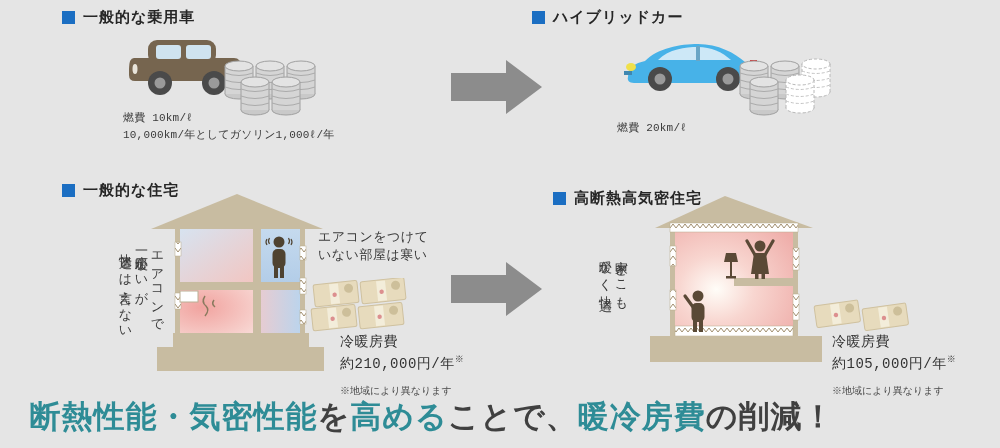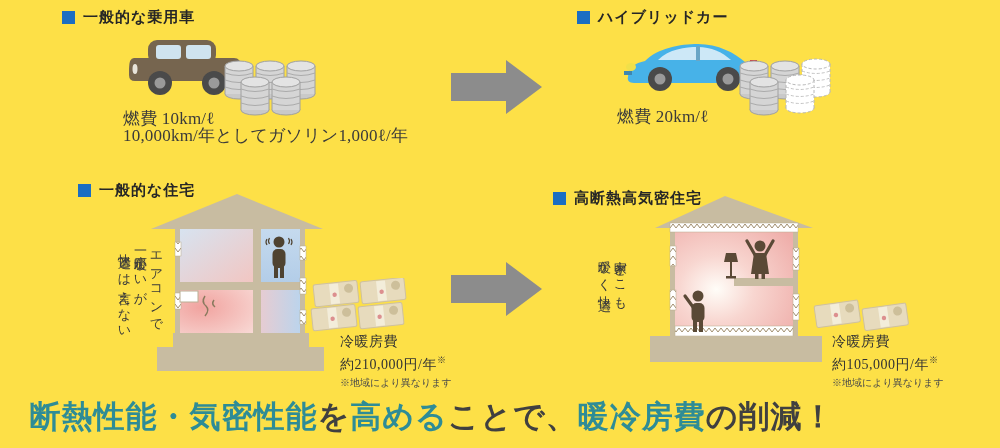--- a/index.html
+++ b/index.html
@@ -1,37 +1,37 @@
 <!DOCTYPE html>
 <html lang="ja"><head>
 <meta charset="utf-8">
 <style>
   html,body{margin:0;padding:0;background:#fff;}
   .canvas{
-    position:relative;width:1000px;height:448px;background:#fde047;
-    font-family:Liberation Serif, serif;
+    position:relative;width:1000px;height:448px;background:#e5e5e5;
+    font-family:Liberation Mono, monospace;
     color:#3a3a3a;overflow:hidden;
   }
   .abs{position:absolute;}
   
   .sec-header{display:flex;align-items:center;gap:8px;}
   .sec-header .sq{width:13px;height:13px;background:#1b6ec2;flex:0 0 auto;}
   .sec-header .lbl{font-size:15px;font-weight:bold;color:#262626;letter-spacing:1px;}
   
-  .fuel{font-size:17px;line-height:17px;color:#3a3a3a;letter-spacing:0.2px;}
+  .fuel{font-size:11px;line-height:17px;color:#3a3a3a;letter-spacing:0.2px;}
   
   .annot{font-size:13px;line-height:18px;color:#3a3a3a;letter-spacing:0.5px;}
   
   .vtext{writing-mode:vertical-rl;font-size:13px;letter-spacing:2px;color:#3a3a3a;line-height:16px;}
   .vtext span{display:block;}
   
   .cost{font-size:14px;line-height:16px;color:#333;letter-spacing:0.5px;}
   .cost .val{display:block;margin-top:2px;}
   .cost sup{font-size:9px;}
-  .cost .note{display:block;font-size:10px;color:#4a4a4a;margin-top:2px;letter-spacing:0;}
+  .cost .note{display:block;font-size:10px;color:#4a4a4a;margin-top:12px;letter-spacing:0;}
   
   .headline{left:0;top:396px;width:864px;text-align:center;font-size:31px;font-weight:bold;letter-spacing:1px;white-space:nowrap;}
   .c-teal{color:#2e8c96;}
   .c-dark{color:#404040;}
 </style>
 </head>
 <body>
 
 <div class="canvas">
 
@@ -109,21 +109,21 @@
       <use href="#drumS" x="62" y="2"></use>
     <use href="#drumS" x="16" y="18"></use>
       <use href="#drumS" x="47" y="18"></use>
   </svg>
 
   <div class="abs fuel" style="left:123px;top:110px;">
     <div>燃費 10km/ℓ</div>
     <div>10,000km/年としてガソリン1,000ℓ/年</div>
   </div>
 
-  <div class="abs sec-header" style="left:577px;top:8px;">
+  <div class="abs sec-header" style="left:532px;top:8px;">
     <div class="sq"></div>
     <span class="lbl">ハイブリッドカー</span>
   </div>
 
   <svg class="abs" style="left:620px;top:37px;" width="148" height="56" viewBox="0 0 148 56">
     <path d="M8,40 c0,-9 7,-14 17,-16 C38,11 60,7 78,7 c20,0 37,9 47,18 c11,2 16,6 17,11 l1,4 c0,4 -3,6 -8,6 H14 c-5,0 -7,-3 -6,-6 z" fill="#47b2e8"></path>
     <path d="M38,23 c11,-11 27,-13 40,-13 c13,0 24,5 33,13 z" fill="#cde8f7"></path>
     <rect x="76" y="9" width="4" height="15" fill="#6aa6c6"></rect>
     <ellipse cx="11" cy="30" rx="5" ry="4" fill="#f0e04a"></ellipse>
     <rect x="130" y="23" width="7" height="11" fill="#d23030"></rect>
@@ -135,32 +135,32 @@
   </svg>
 
   <svg class="abs" style="left:737px;top:58px;" width="98" height="62" viewBox="0 0 98 62">
     <use href="#drumS" x="2" y="2"></use>
       <use href="#drumS" x="33" y="2"></use>
     <use href="#drumD" x="64" y="0"></use>
     <use href="#drumS" x="12" y="18"></use>
     <use href="#drumD" x="48" y="16"></use>
   </svg>
 
-  <div class="abs fuel" style="left:617px;top:108px;">
+  <div class="abs fuel" style="left:617px;top:120px;">
     <div>燃費 20km/ℓ</div>
   </div>
 
   <svg class="abs" style="left:451px;top:59px;" width="92" height="57" viewBox="0 0 92 57">
     <polygon points="0,14 55,14 55,1 91,28 55,55 55,42 0,42" fill="#8c8c8c"></polygon>
   </svg>
   <svg class="abs" style="left:451px;top:261px;" width="92" height="57" viewBox="0 0 92 57">
     <polygon points="0,14 55,14 55,1 91,28 55,55 55,42 0,42" fill="#8c8c8c"></polygon>
   </svg>
 
-  <div class="abs sec-header" style="left:62px;top:181px;margin-left:16px;">
+  <div class="abs sec-header" style="left:62px;top:181px;">
     <div class="sq"></div>
     <span class="lbl">一般的な住宅</span>
   </div>
 
   <svg class="abs" style="left:148px;top:190px;" width="186" height="184" viewBox="0 0 186 184">
     <rect x="32" y="39" width="73" height="53" fill="url(#gUL)"></rect>
     <rect x="113" y="39" width="39" height="53" fill="url(#gUR)"></rect>
     <rect x="32" y="100" width="73" height="43" fill="url(#gLL)"></rect>
     <rect x="113" y="100" width="39" height="43" fill="url(#gLR)"></rect>
     <rect x="27" y="39" width="5" height="104" fill="#c8bca1"></rect>
@@ -189,20 +189,24 @@
       <path d="M119,49 q-2,3 0,6 M121.5,48 q-2,3 0,6 M143,49 q2,3 0,6 M140.5,48 q2,3 0,6" stroke="#4f4331" stroke-width="1.2" fill="none"></path>
     </g>
   </svg>
 
   <div class="abs vtext" style="left:116px;top:243px;height:136px;">
     <span>エアコンで</span>
     <span>一応暖かいが</span>
     <span>快適とは言えない</span>
   </div>
 
+  <div class="abs annot" style="left:318px;top:229px;">
+    <div>エアコンをつけて</div>
+    <div>いない部屋は寒い</div>
+  </div>
 
   <svg class="abs" style="left:310px;top:278px;" width="100" height="56" viewBox="0 0 100 56">
     <use href="#moneyG" transform="translate(3,7) rotate(-6)"></use>
     <use href="#moneyG" transform="translate(50,4) rotate(-6)"></use>
     <use href="#moneyG" transform="translate(1,31) rotate(-6)"></use>
     <use href="#moneyG" transform="translate(48,29) rotate(-6)"></use>
   </svg>
 
   <div class="abs cost" style="left:340px;top:334px;">
     <span>冷暖房費</span>

